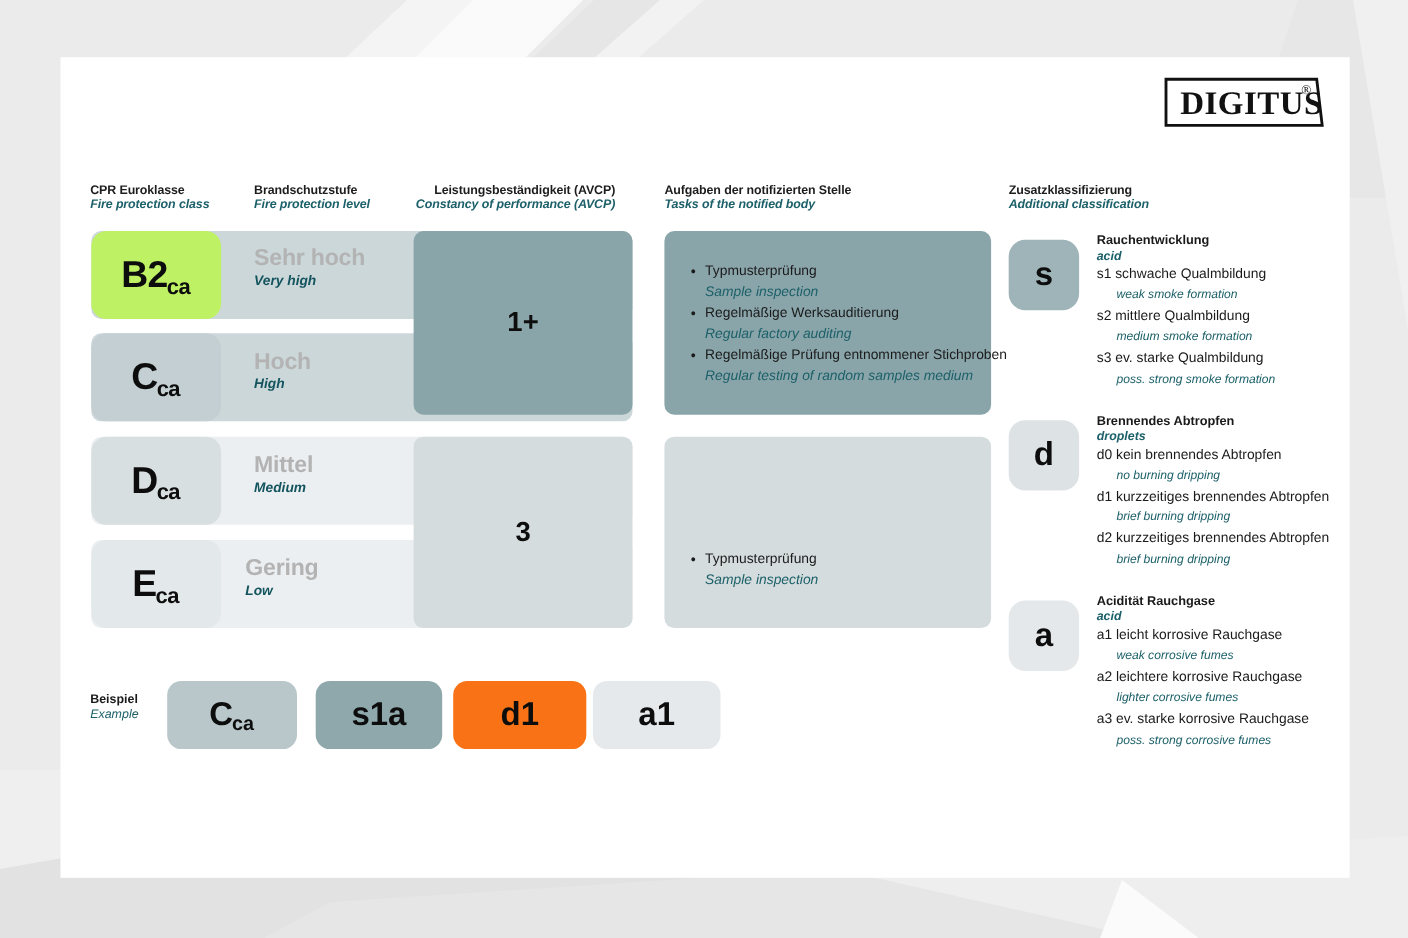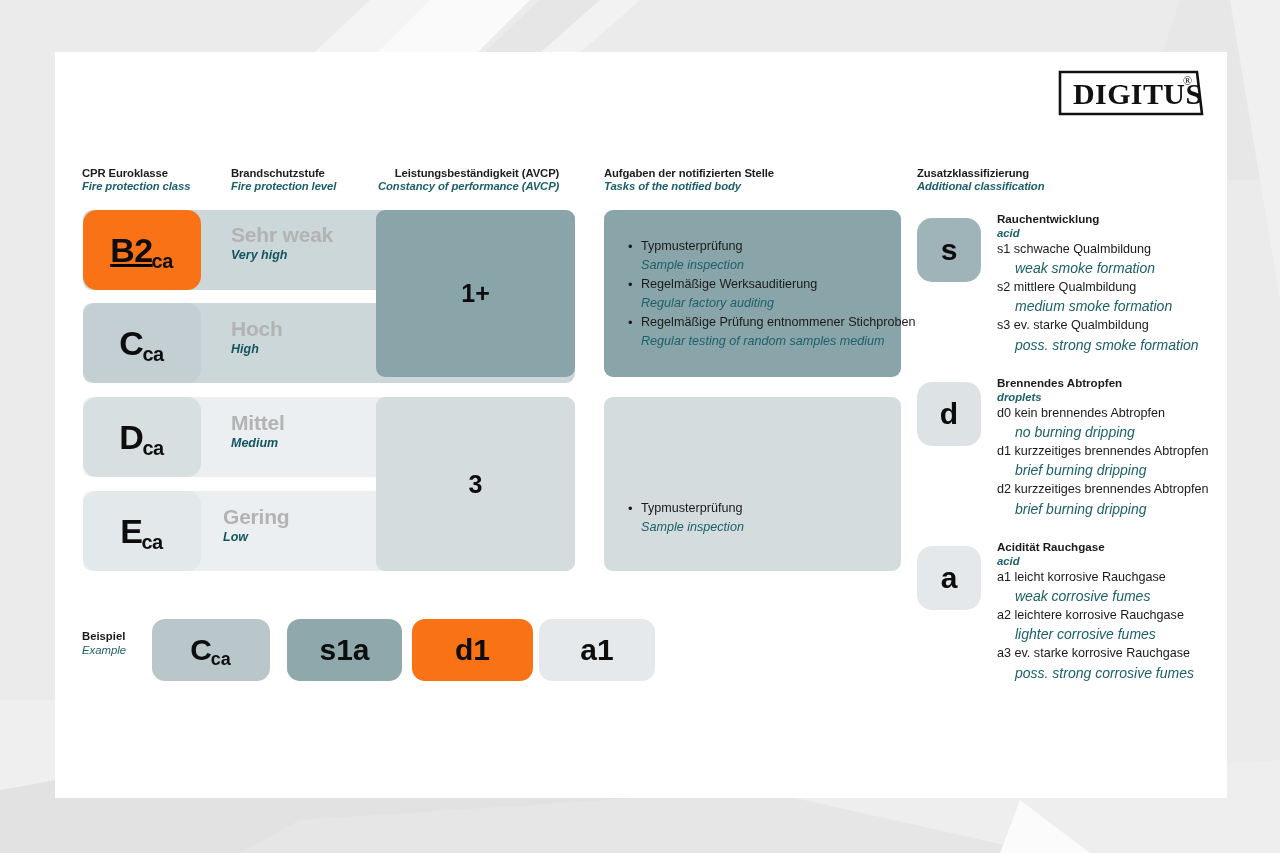--- a/index.html
+++ b/index.html
@@ -127,21 +127,21 @@
     white-space: nowrap;
   }
   .addtext .t-en {
     font-size: 11.3px; font-weight: bold; font-style: italic;
     color: #1c6069; line-height: 14px; white-space: nowrap;
   }
   .addtext .i-de {
     font-size: 12.6px; color: #1a1a1a; line-height: 19.2px; white-space: nowrap;
   }
   .addtext .i-en {
-    font-size: 14px; font-style: italic; color: #1c6069;
+    font-size: 11px; font-style: italic; color: #1c6069;
     line-height: 19.2px; padding-left: 18px; white-space: nowrap;
   }
 
   
   .ex-label { position: absolute; }
   .ex-label .de {
     font-size: 11.3px; font-weight: bold; color: #1a1a1a; line-height: 13px;
   }
   .ex-label .en {
     font-size: 11.3px; font-weight: normal; font-style: italic;
@@ -206,21 +206,21 @@
   <div class="col-head" style="left:862px; top:115px;">
     <div class="de">Zusatzklassifizierung</div>
     <div class="en">Additional classification</div>
   </div>
 
   <div class="rowstrip" style="left:28px; top:158px; width:492px; height:80px; background:#ccd7d9;"></div>
   <div class="rowstrip" style="left:28px; top:251px; width:492px; height:80px; background:#ccd7d9;"></div>
   <div class="rowstrip" style="left:28px; top:345px; width:492px; height:80px; background:#eceff1;"></div>
   <div class="rowstrip" style="left:28px; top:439px; width:492px; height:80px; background:#eceff1;"></div>
 
-  <div class="classbox" style="left:28px; top:158px; width:118px; height:80px; background:#f97316;text-decoration:underline;">
+  <div class="classbox" style="left:28px; top:158px; width:118px; height:80px; background:#bef264;">
     <div class="lbl">
       <span>B2</span><sub>ca</sub>
     </div>
   </div>
   <div class="classbox" style="left:28px; top:251px; width:118px; height:80px; background:#c3cfd2;">
     <div class="lbl">
       <span>C</span><sub>ca</sub>
     </div>
   </div>
   <div class="classbox" style="left:28px; top:345px; width:118px; height:80px; background:#d8dfe0;">
@@ -228,21 +228,21 @@
       <span>D</span><sub>ca</sub>
     </div>
   </div>
   <div class="classbox" style="left:28px; top:439px; width:118px; height:80px; background:#e3e8ea;">
     <div class="lbl">
       <span>E</span><sub>ca</sub>
     </div>
   </div>
 
   <div class="levelblock" style="left:176px; top:172px;">
-    <div class="de">Sehr weak</div>
+    <div class="de">Sehr hoch</div>
     <div class="en">Very high</div>
   </div>
   <div class="levelblock" style="left:176px; top:266px;">
     <div class="de">Hoch</div>
     <div class="en">High</div>
   </div>
   <div class="levelblock" style="left:176px; top:360px;">
     <div class="de">Mittel</div>
     <div class="en">Medium</div>
   </div>

